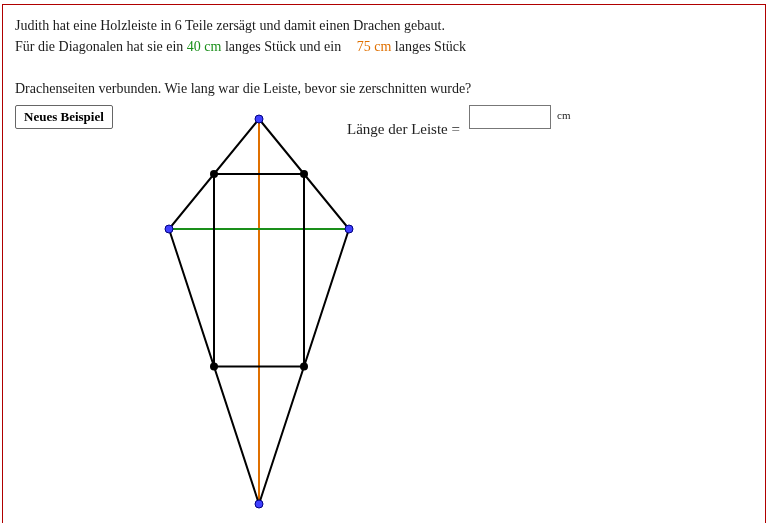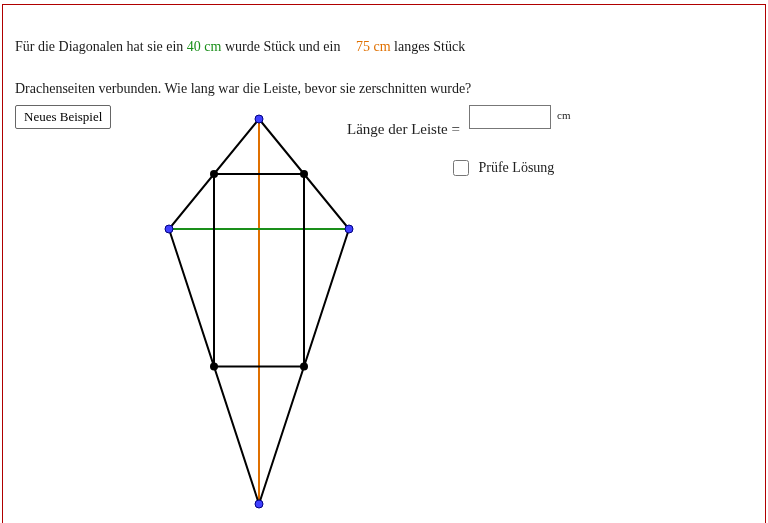--- a/index.html
+++ b/index.html
@@ -37,20 +37,21 @@
     height: 30px;
   }
   .btn {
     font-family: Georgia, "Times New Roman", serif;
     font-size: 13px;
     border: 1px solid #666;
     background: #fff;
     padding: 3px 8px;
     border-radius: 2px;
     cursor: pointer;
+    font-weight: bold;
   }
   .answer-label {
     position: absolute;
     left: 332px;
     top: 16px;
     font-size: 15px;
   }
   .answer-input {
     position: absolute;
     left: 454px;
@@ -93,37 +94,33 @@
   svg {
     display: block;
   }
 </style>
 </head>
 <body>
 
 <div class="frame">
 
   <div class="problem-text">
-    <br>
-    <span>Für die Diagonalen hat sie ein </span><span class="green">40 cm</span><span> wurde Stück und ein </span><span class="orange">75 cm</span><span> langes Stück</span><br>
+    <span>Judith hat eine Holzleiste in 6 Teile zersägt und damit einen Drachen gebaut.</span><br>
+    <span>Für die Diagonalen hat sie ein </span><span class="green">40 cm</span><span> langes Stück und ein </span><span class="orange">75 cm</span><span> langes Stück</span><br>
     <br>
     <span>Drachenseiten verbunden. Wie lang war die Leiste, bevor sie zerschnitten wurde?</span>
   </div>
 
   <div class="row-controls">
     <button class="btn">Neues Beispiel</button>
     <span class="answer-label">Länge der Leiste =</span>
     <input class="answer-input" type="text" value="" style="">
     <span class="unit">cm</span>
   </div>
 
-  <div class="checkbox-row" style="left:450px; top:154px;">
-    <input type="checkbox" style="">
-    <label>Prüfe Lösung</label>
-  </div>
 
 
   <div class="diagram-wrap">
     <svg width="240" height="410" viewBox="0 0 240 410">
 
       <line x1="120" y1="10" x2="120" y2="395" stroke="#e07000" stroke-width="2"></line>
 
       <line x1="30" y1="120" x2="210" y2="120" stroke="#1a8f1a" stroke-width="2"></line>
 
       <polygon points="120,10 210,120 120,395 30,120" fill="none" stroke="#000" stroke-width="2"></polygon>

